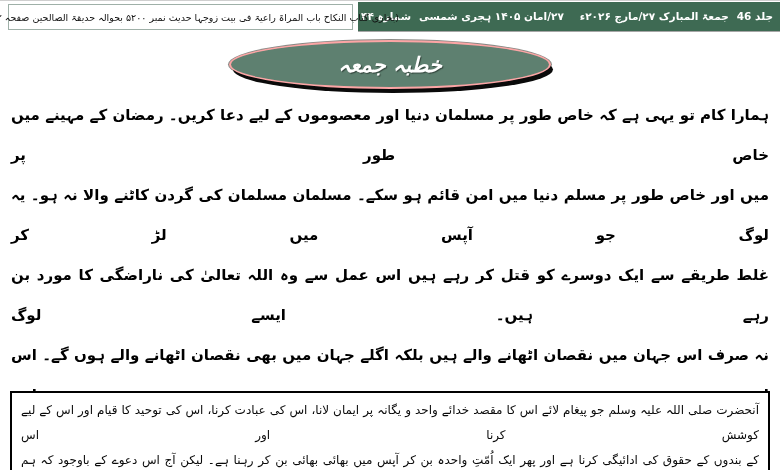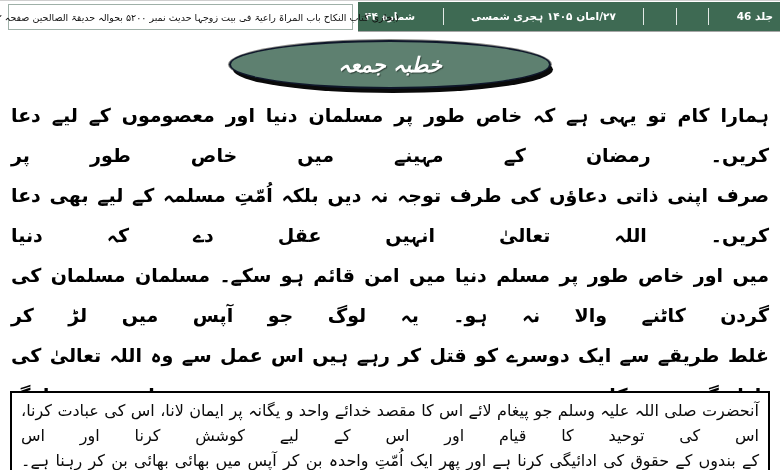--- a/index.html
+++ b/index.html
@@ -30,78 +30,78 @@
     display:flex;align-items:center;justify-content:center;
     direction:rtl;box-sizing:border-box;
   }
   .refbox .reftext{font-size:9.5px;white-space:nowrap;color:#111;}
 
   
   .banner{
     position:absolute;top:40px;left:50%;transform:translateX(-50%);
     width:318px;height:45px;border-radius:50%;
     background:var(--oval-green,#5e8070);
-    border:2px solid #0f172a;
+    border:2px solid #fca5a5;
     box-shadow:3px 5px 0 -1px #0a0a0a,0 0 0 1px #8a8a86;
     display:flex;align-items:center;justify-content:center;
   }
   .banner .title{
     color:#fff;font-size:21px;font-weight:700;font-style:italic;
     text-shadow:1px 1px 1px rgba(0,0,0,.45);direction:rtl;white-space:nowrap;
   }
 
   
   .sermon{
     position:absolute;top:95px;left:11px;right:11px;
     direction:rtl;
   }
   .sermon .line{
-    font-size:19px;font-weight:700;line-height:40px;
+    font-size:15px;font-weight:700;line-height:40px;
     text-align:justify;text-align-last:justify;text-justify:inter-word;
     white-space:nowrap_disabled;
   }
 
   
   .quotebox{
     position:absolute;top:391px;left:10px;right:10px;height:120px;
     border:2px solid #000;background:#fff;
     padding:5px 9px;box-sizing:border-box;direction:rtl;
   }
   .quotebox .qline{
-    font-size:16px;font-weight:400;line-height:25px;
+    font-size:12px;font-weight:400;line-height:25px;
     text-align:justify;text-align-last:justify;text-justify:inter-word;
     color:#0a0a0a;
   }
 </style>
 </head>
 <body>
 
 <div class="page">
 
   <div class="masthead">
     <span class="seg">جلد 46</span>
     <span class="divider"></span>
+    <span class="seg">جمعۃ المبارک ۲۷/مارچ ۲۰۲۶ء</span>
     <span class="divider"></span>
     <span class="divider"></span>
     <span class="seg">۲۷/امان ۱۴۰۵ ہجری شمسی</span>
     <span class="divider"></span>
     <span class="seg">شمارہ ۴۴</span>
   </div>
 
   <div class="refbox">
     <span class="reftext">(بخاری کتاب النکاح باب المراۃ راعیۃ فی بیت زوجہا حدیث نمبر ۵۲۰۰ بحوالہ حدیقۃ الصالحین صفحہ ۵۱۲۔۵۱۳)</span>
   </div>
 
   <div class="banner">
     <span class="title">خطبہ جمعہ</span>
   </div>
 
   <div class="sermon">
     <div class="line">ہمارا کام تو یہی ہے کہ خاص طور پر مسلمان دنیا اور معصوموں کے لیے دعا کریں۔ رمضان کے مہینے میں خاص طور پر</div>
-    <div class="line">صرف اپنی ذاتی دعاؤں کی طرف توجہ نہ دیں بلکہ اُمّتِ مسلمہ کے لیے بھی دعا کریں۔ اللہ تعالیٰ انہیں عقل دے کہ دنیا</div>
     <div class="line">میں اور خاص طور پر مسلم دنیا میں امن قائم ہو سکے۔ مسلمان مسلمان کی گردن کاٹنے والا نہ ہو۔ یہ لوگ جو آپس میں لڑ کر</div>
     <div class="line">غلط طریقے سے ایک دوسرے کو قتل کر رہے ہیں اس عمل سے وہ اللہ تعالیٰ کی ناراضگی کا مورد بن رہے ہیں۔ ایسے لوگ</div>
     <div class="line">نہ صرف اس جہان میں نقصان اٹھانے والے ہیں بلکہ اگلے جہان میں بھی نقصان اٹھانے والے ہوں گے۔ اس لیے اس</div>
 
   </div>
 
   <div class="quotebox">
     <div class="qline">آنحضرت صلی اللہ علیہ وسلم جو پیغام لائے اس کا مقصد خدائے واحد و یگانہ پر ایمان لانا، اس کی عبادت کرنا، اس کی توحید کا قیام اور اس کے لیے کوشش کرنا اور اس</div>
     <div class="qline">کے بندوں کے حقوق کی ادائیگی کرنا ہے اور پھر ایک اُمّتِ واحدہ بن کر آپس میں بھائی بھائی بن کر رہنا ہے۔ لیکن آج اس دعوے کے باوجود کہ ہم کلمہ گو ہیں اور</div>
 

